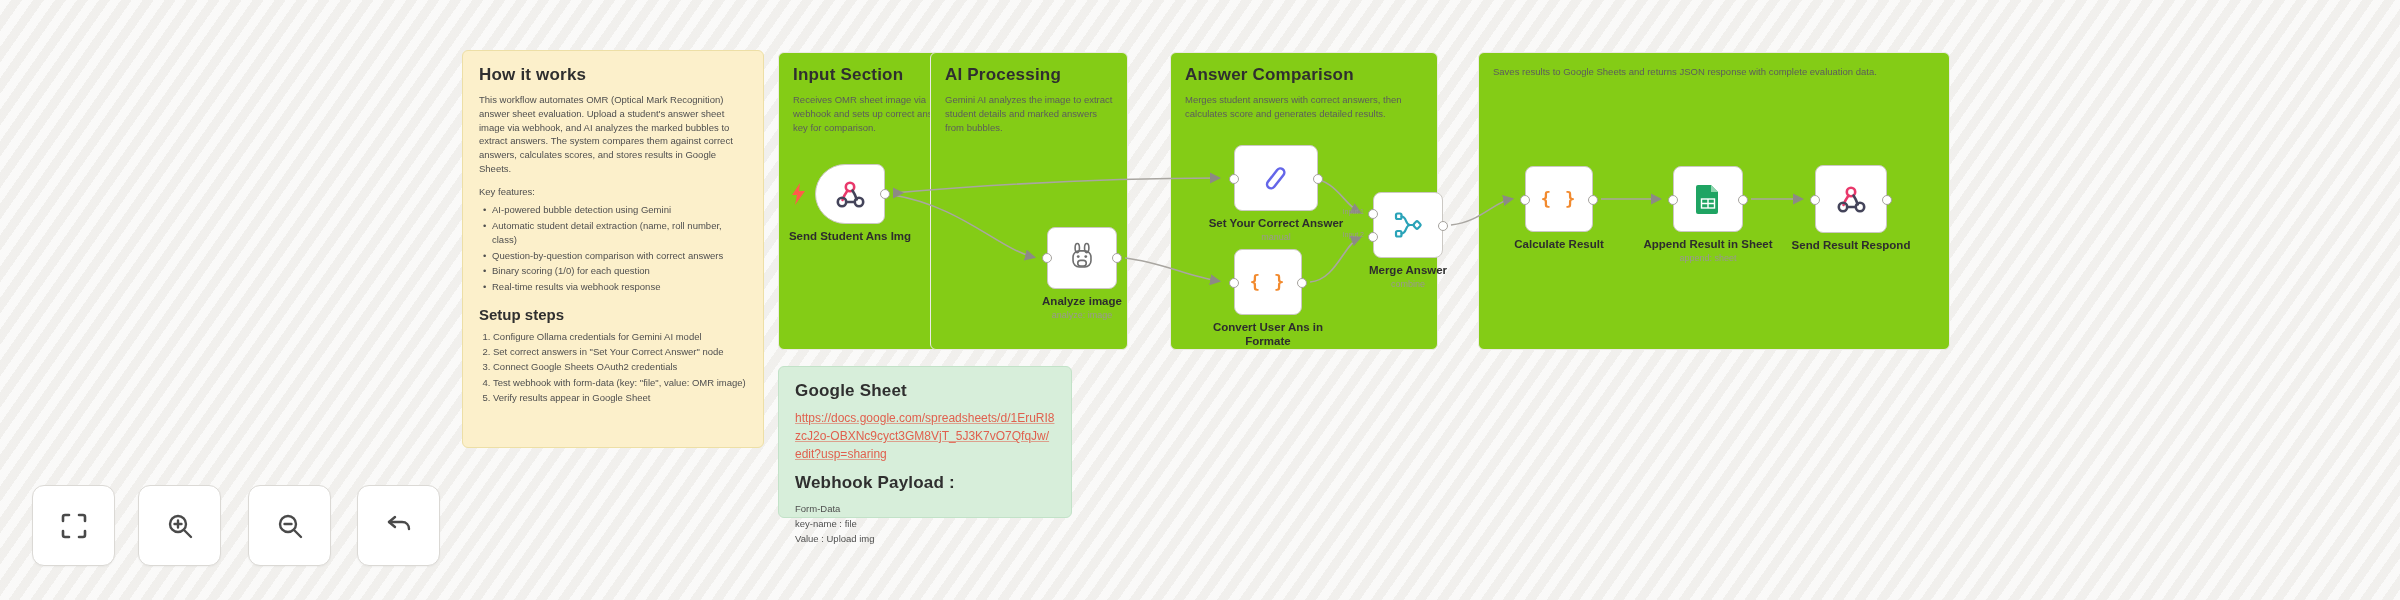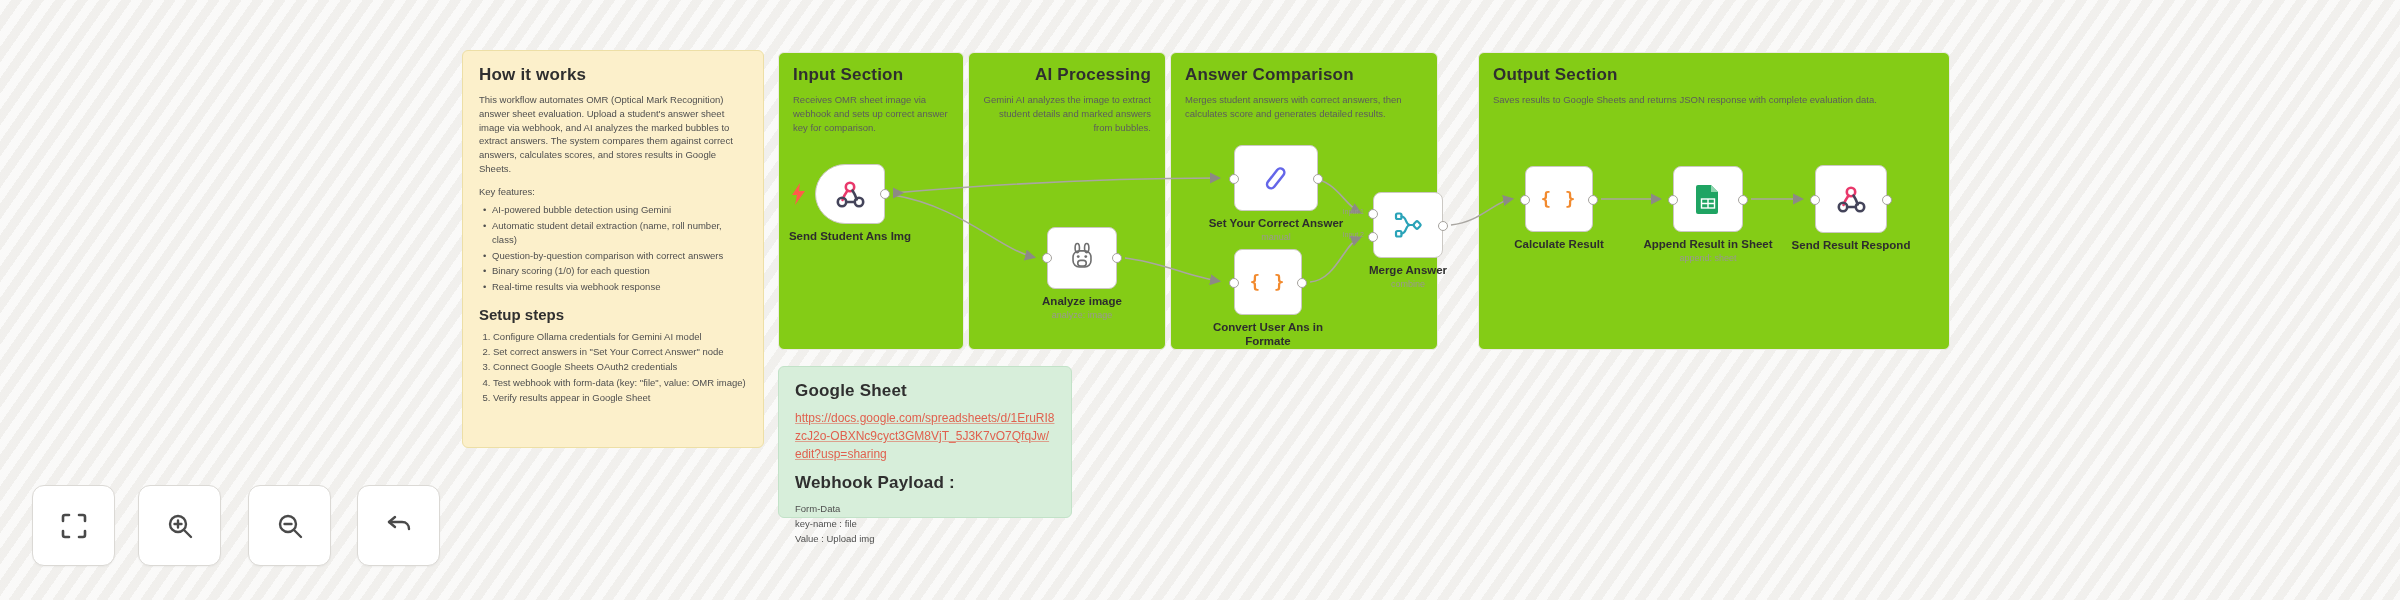--- a/index.html
+++ b/index.html
@@ -95,30 +95,29 @@
     <li>Connect Google Sheets OAuth2 credentials</li>
     <li>Test webhook with form-data (key: "file", value: OMR image)</li>
     <li>Verify results appear in Google Sheet</li>
   </ol>
 </div>
 
 <div class="abs panel" style="left:778px; top:52px; width:186px; height:298px;">
   <h1>Input Section</h1>
   <p class="body-txt">Receives OMR sheet image via webhook and sets up correct answer key for comparison.</p>
 </div>
-<div class="abs panel" style="left:968px; top:52px; width:198px; height:298px;text-align:right;">
+<div class="abs panel" style="left:930px; top:52px; width:198px; height:298px;">
   <h1>AI Processing</h1>
   <p class="body-txt">Gemini AI analyzes the image to extract student details and marked answers from bubbles.</p>
 </div>
 <div class="abs panel" style="left:1170px; top:52px; width:268px; height:298px;">
   <h1>Answer Comparison</h1>
   <p class="body-txt">Merges student answers with correct answers, then calculates score and generates detailed results.</p>
 </div>
 <div class="abs panel" style="left:1478px; top:52px; width:472px; height:298px;">
-  <h1>Output Section</h1>
   <p class="body-txt">Saves results to Google Sheets and returns JSON response with complete evaluation data.</p>
 </div>
 
 <div class="abs sticky sticky-green" style="left:778px; top:366px; width:294px; height:152px;">
   <h1>Google Sheet</h1>
   <a class="note-link" href="#">https://docs.google.com/spreadsheets/d/1EruRI8zcJ2o-OBXNc9cyct3GM8VjT_5J3K7vO7QfqJw/edit?usp=sharing</a>
   <h1>Webhook Payload :</h1>
   <div class="kv">Form-Data</div>
   <div class="kv">key-name : file</div>
   <div class="kv">Value : Upload img</div>

